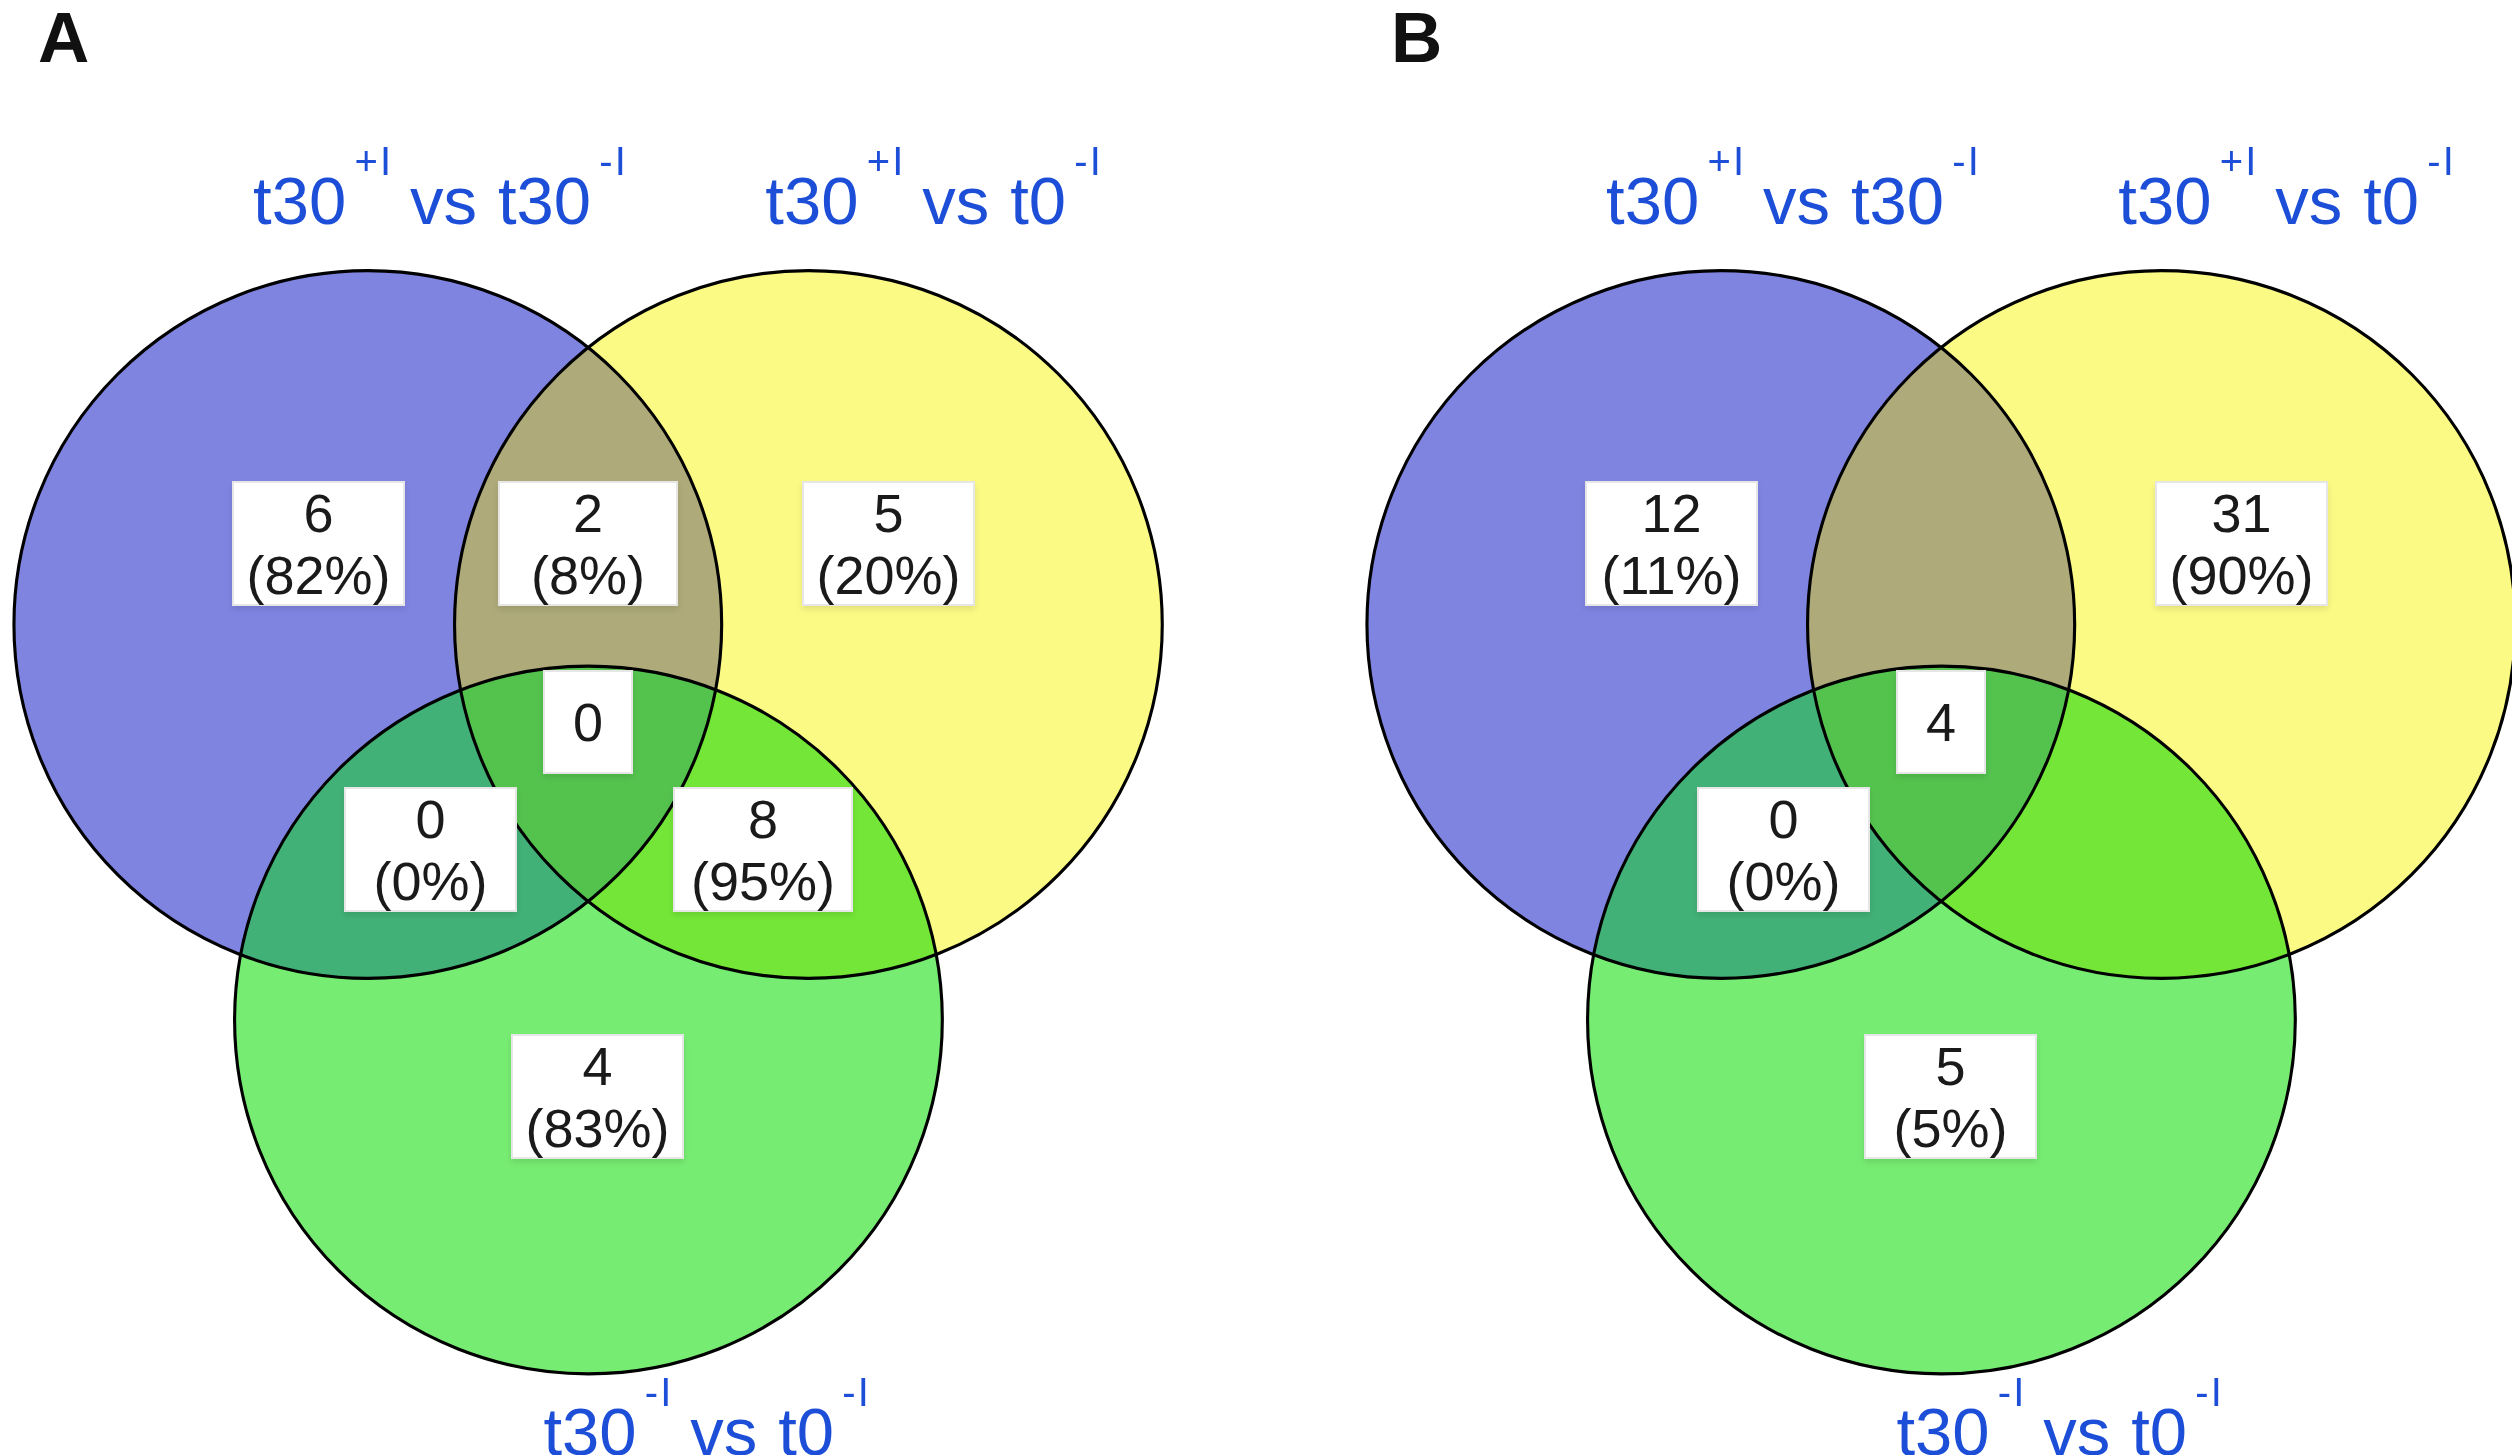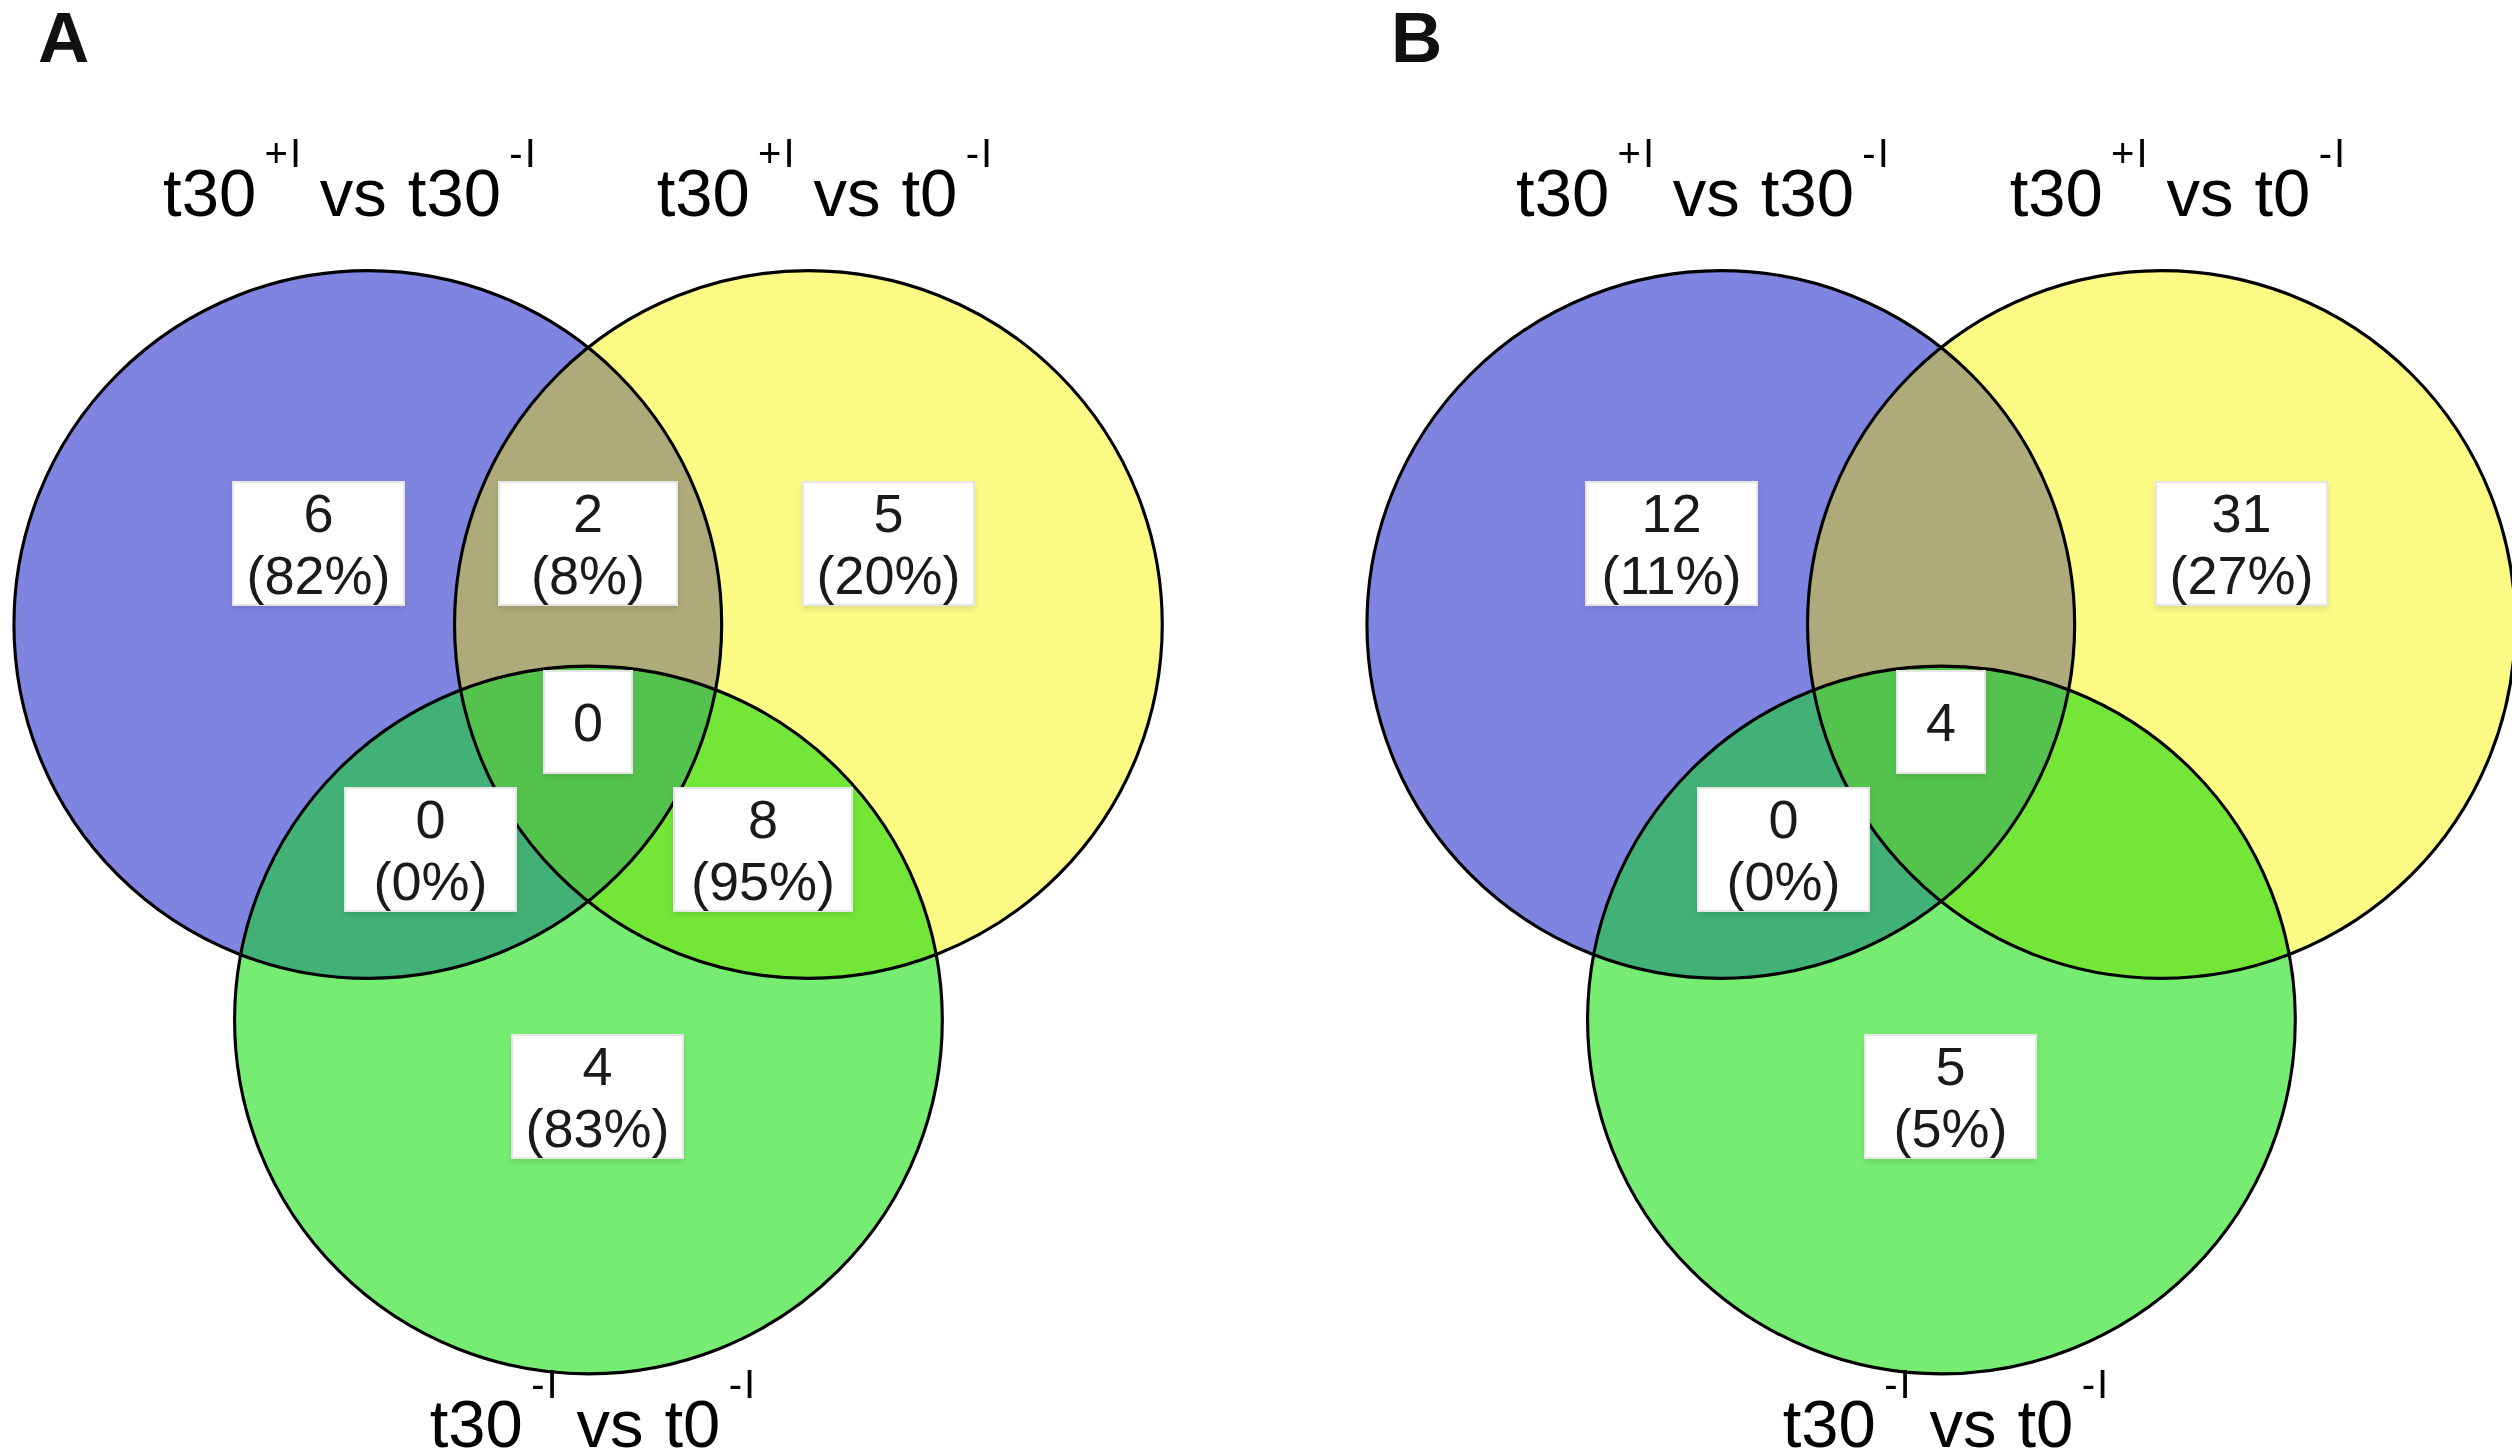--- a/index.html
+++ b/index.html
@@ -33,24 +33,24 @@
     left: 38px;
     top: 0px;
     font-size: 71px;
     font-weight: bold;
     color: #111111;
     line-height: 76px;
   }
   .vtitle {
     position: absolute;
     width: 555px;
-    text-align: center;
+    text-align: right;
     font-size: 67px;
-    line-height: 71px;
-    color: #000000;
+    line-height: 86px;
+    color: #1d4ed8;
     white-space: nowrap;
   }
   .title-blue   { left: 73px;  top: 144px;  }
   .title-yellow { left: 548px;  top: 144px;  }
   .title-green  { left: 316px;  top: 1375px; }
   .vtitle sup {
     font-size: 40px;
     position: relative;
     top: -26px;
     margin-left: 8.3px;
@@ -197,21 +197,21 @@
     <div class="vtitle title-green">
       <span>t30</span><sup>-I</sup><span class="vs-word">vs</span><span>t0</span><sup>-I</sup>
     </div>
 
     <div class="vbox box-blue-only">
       <span>12</span>
       <span>(11%)</span>
     </div>
     <div class="vbox box-yellow-only">
       <span>31</span>
-      <span>(27%)</span>
+      <span>(90%)</span>
     </div>
     <div class="vbox box-center">
       <span>4</span>
     </div>
     <div class="vbox box-blue-green">
       <span>0</span>
       <span>(0%)</span>
     </div>
     <div class="vbox box-green-only">
       <span>5</span>

